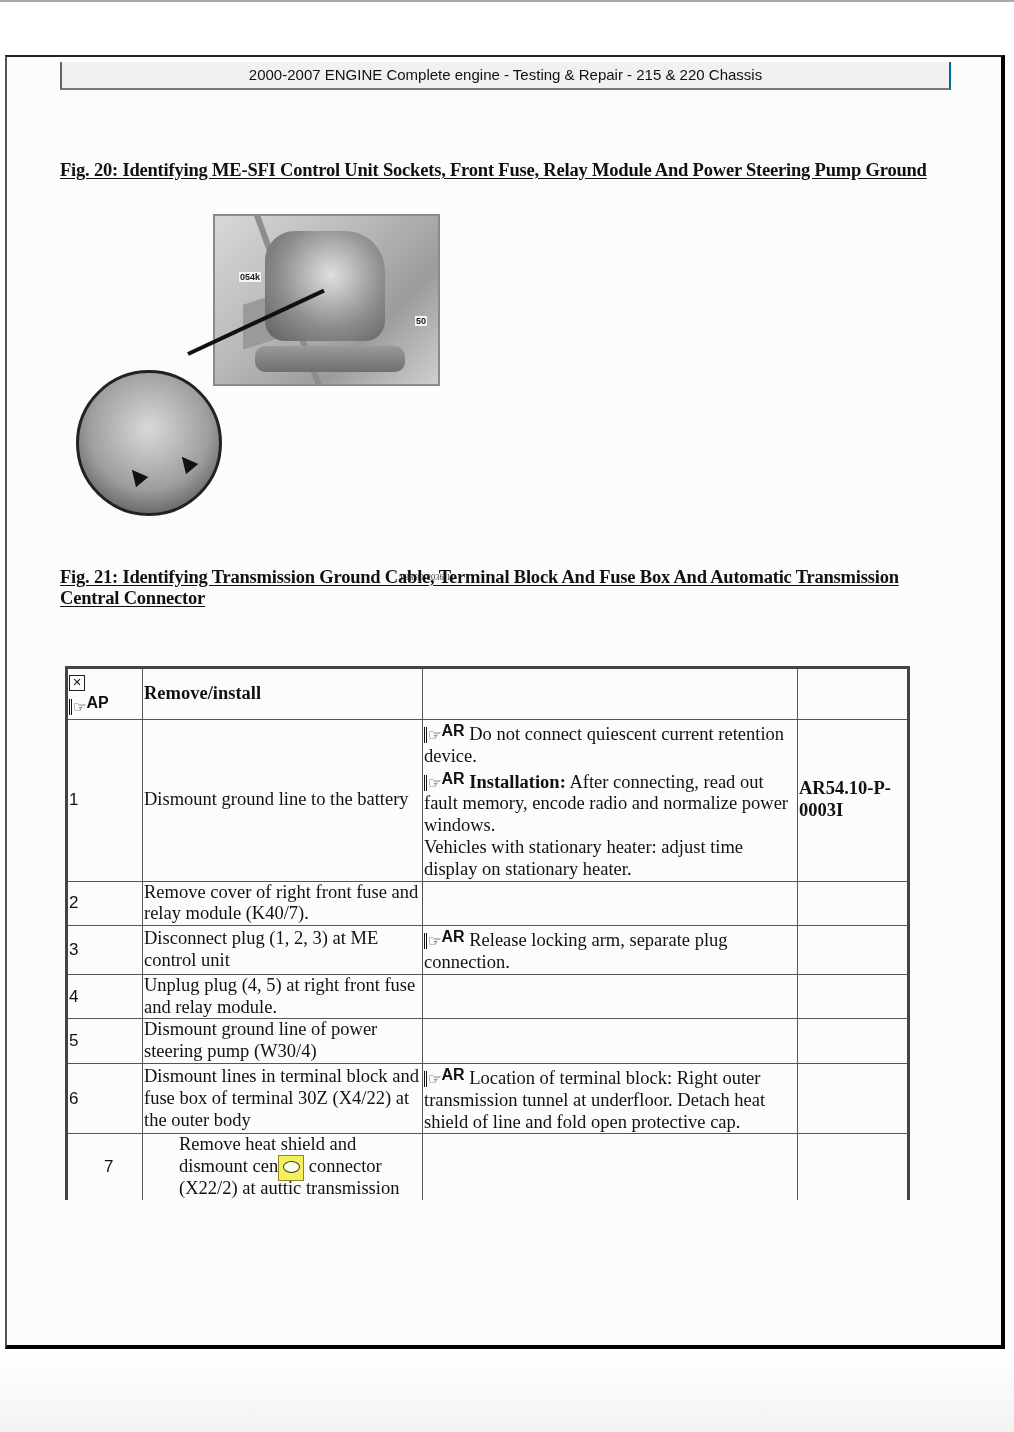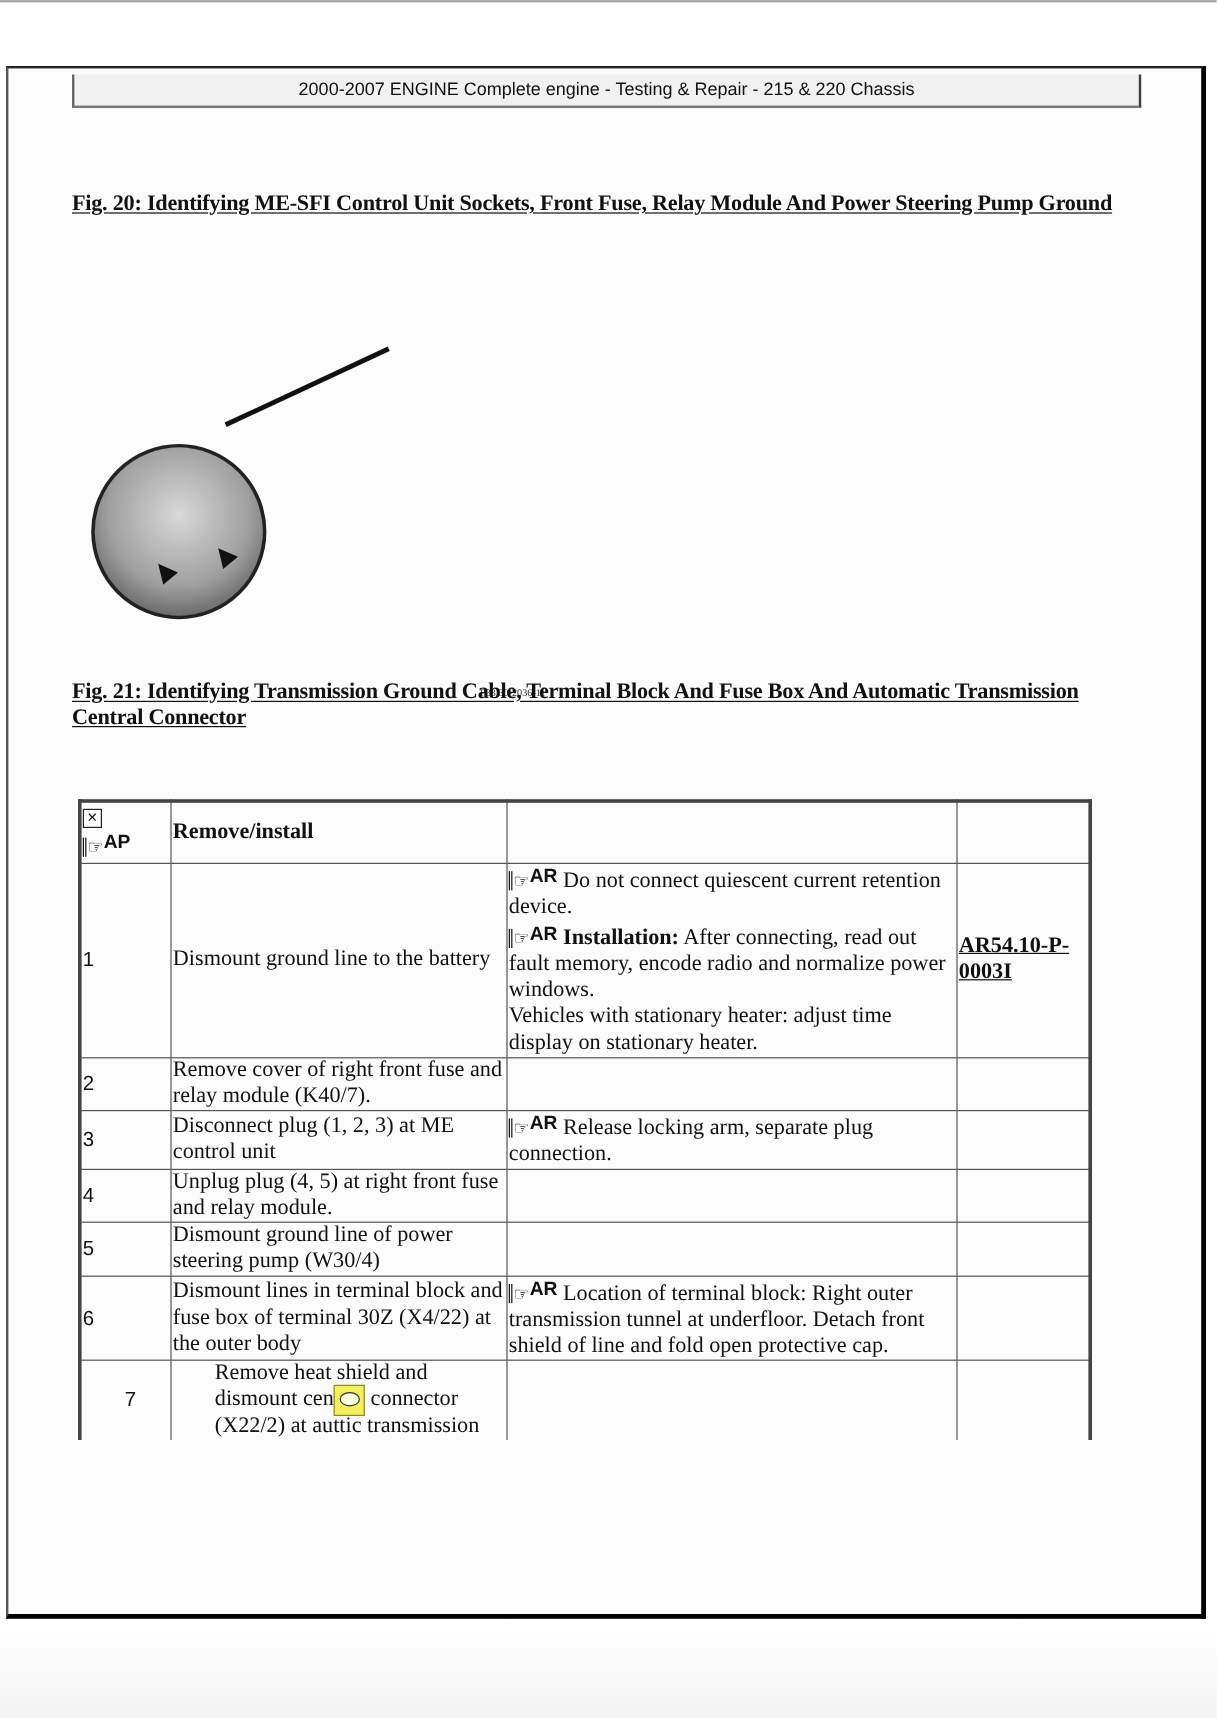--- a/index.html
+++ b/index.html
@@ -11,21 +11,21 @@
   .top-rule { position: absolute; left: 0; top: 0; width: 1014px; height: 2px; background: #a9a9a9; }
   .page {
     position: absolute; left: 5px; top: 55px; width: 1000px; height: 1294px;
     background: #fcfcfd;
     border-top: 2px solid #222; border-left: 2px solid #555;
     border-right: 4px solid #000; border-bottom: 4px solid #000;
     box-sizing: border-box;
   }
   .running-header {
     position: absolute; left: 60px; top: 62px; width: 891px; height: 28px;
-    background: #f1f1f2; border-left: 2px solid #666; border-right: 2px solid #404040; border-bottom: 2px solid #777;
+    background: #f1f1f2; border-left: 2px solid #666; border-right: 2px solid #0369a1; border-bottom: 2px solid #777;
     box-sizing: border-box; text-align: center;
     font-family: "Liberation Sans", sans-serif; font-size: 15px; line-height: 26px; color: #111;
   }
   .fig-caption {
     position: absolute; left: 60px; width: 890px;
     font-weight: bold; font-size: 18.5px; line-height: 21px; color: #111;
     text-decoration: underline; text-underline-offset: 2px; letter-spacing: -0.2px; margin-top: 24px;
   }
   .fig20 { top: 136px; }
   .fig21 { top: 543px; }
@@ -76,21 +76,21 @@
   table.proc col.c3 { width: 375px; }
   table.proc col.c4 { width: 111px; }
   .hdr-row td { height: 50px; }
   .hdr-text { font-weight: bold; font-size: 18.5px; margin-left: 25px; }
   .icon-broken { display: inline-block; width: 14px; height: 14px; border: 1px solid #222; font-family: "DejaVu Sans", sans-serif; font-size: 11px; line-height: 13px; text-align: center; }
   .hand {
     display: inline-block; font-family: "DejaVu Sans", sans-serif; font-size: 15px; line-height: 16px;
     border-left: 3px double #111; padding-left: 1px; vertical-align: baseline;
   }
   .tag { font-family: "Liberation Sans", sans-serif; font-weight: bold; font-size: 16px; vertical-align: 4px; }
-  .ref-link { font-weight: bold; text-decoration: underline; color: #111; }
+  .ref-link { font-weight: bold; color: #111; }
   .num-cell { font-family: "Liberation Sans", sans-serif; font-size: 17px; }
   .comment-icon {
     display: inline-block; width: 24px; height: 24px; background: #f5f05a; border: 1px solid #8a8a2a;
     position: relative; vertical-align: middle; margin: -8px 0;
   }
   .comment-icon::after {
     content: ""; position: absolute; left: 4px; top: 5px; width: 15px; height: 10px;
     border: 1.5px solid #333; border-radius: 50%; background: #fffde0;
   }
 </style>
@@ -99,20 +99,28 @@
 
 <div class="top-rule"></div>
 
 <div class="page"></div>
 
 <div class="running-header">2000-2007 ENGINE Complete engine - Testing &amp; Repair - 215 &amp; 220 Chassis</div>
 
 <div class="fig-caption fig20">Fig. 20: Identifying ME-SFI Control Unit Sockets, Front Fuse, Relay Module And Power Steering Pump Ground</div>
 
 <div class="figure">
+  <div class="photo">
+    <div class="rod"></div>
+    <div class="bracket"></div>
+    <div class="engine"></div>
+    <div class="pipe"></div>
+    <span class="label l054k">054k</span>
+    <span class="label l50">50</span>
+  </div>
   <div class="callout-line"></div>
   <div class="zoom-circle">
     <div class="arrow a1"></div>
     <div class="arrow a2"></div>
   </div>
   <div class="fig-code">P33.30-2036-11</div>
 </div>
 
 <div class="fig-caption fig21">Fig. 21: Identifying Transmission Ground Cable, Terminal Block And Fuse Box And Automatic Transmission Central Connector</div>
 
@@ -179,21 +187,21 @@
     <td>Dismount ground line of power steering pump (W30/4)</td>
     <td></td>
     <td></td>
   </tr>
 
   <tr>
     <td class="num-cell">6</td>
     <td>Dismount lines in terminal block and fuse box of terminal 30Z (X4/22) at the outer body</td>
     <td>
       <span class="hand">☞</span><span class="tag">AR</span>
-      <span>Location of terminal block: Right outer transmission tunnel at underfloor. Detach front shield of line and fold open protective cap.</span>
+      <span>Location of terminal block: Right outer transmission tunnel at underfloor. Detach heat shield of line and fold open protective cap.</span>
     </td>
     <td></td>
   </tr>
 
   <tr class="last">
     <td class="num-cell">7</td>
     <td><span>Remove heat shield and dismount cen</span><span class="comment-icon"></span><span> connector (X22/2) at aut</span><span>tic transmission</span></td>
     <td></td>
     <td></td>
   </tr>

